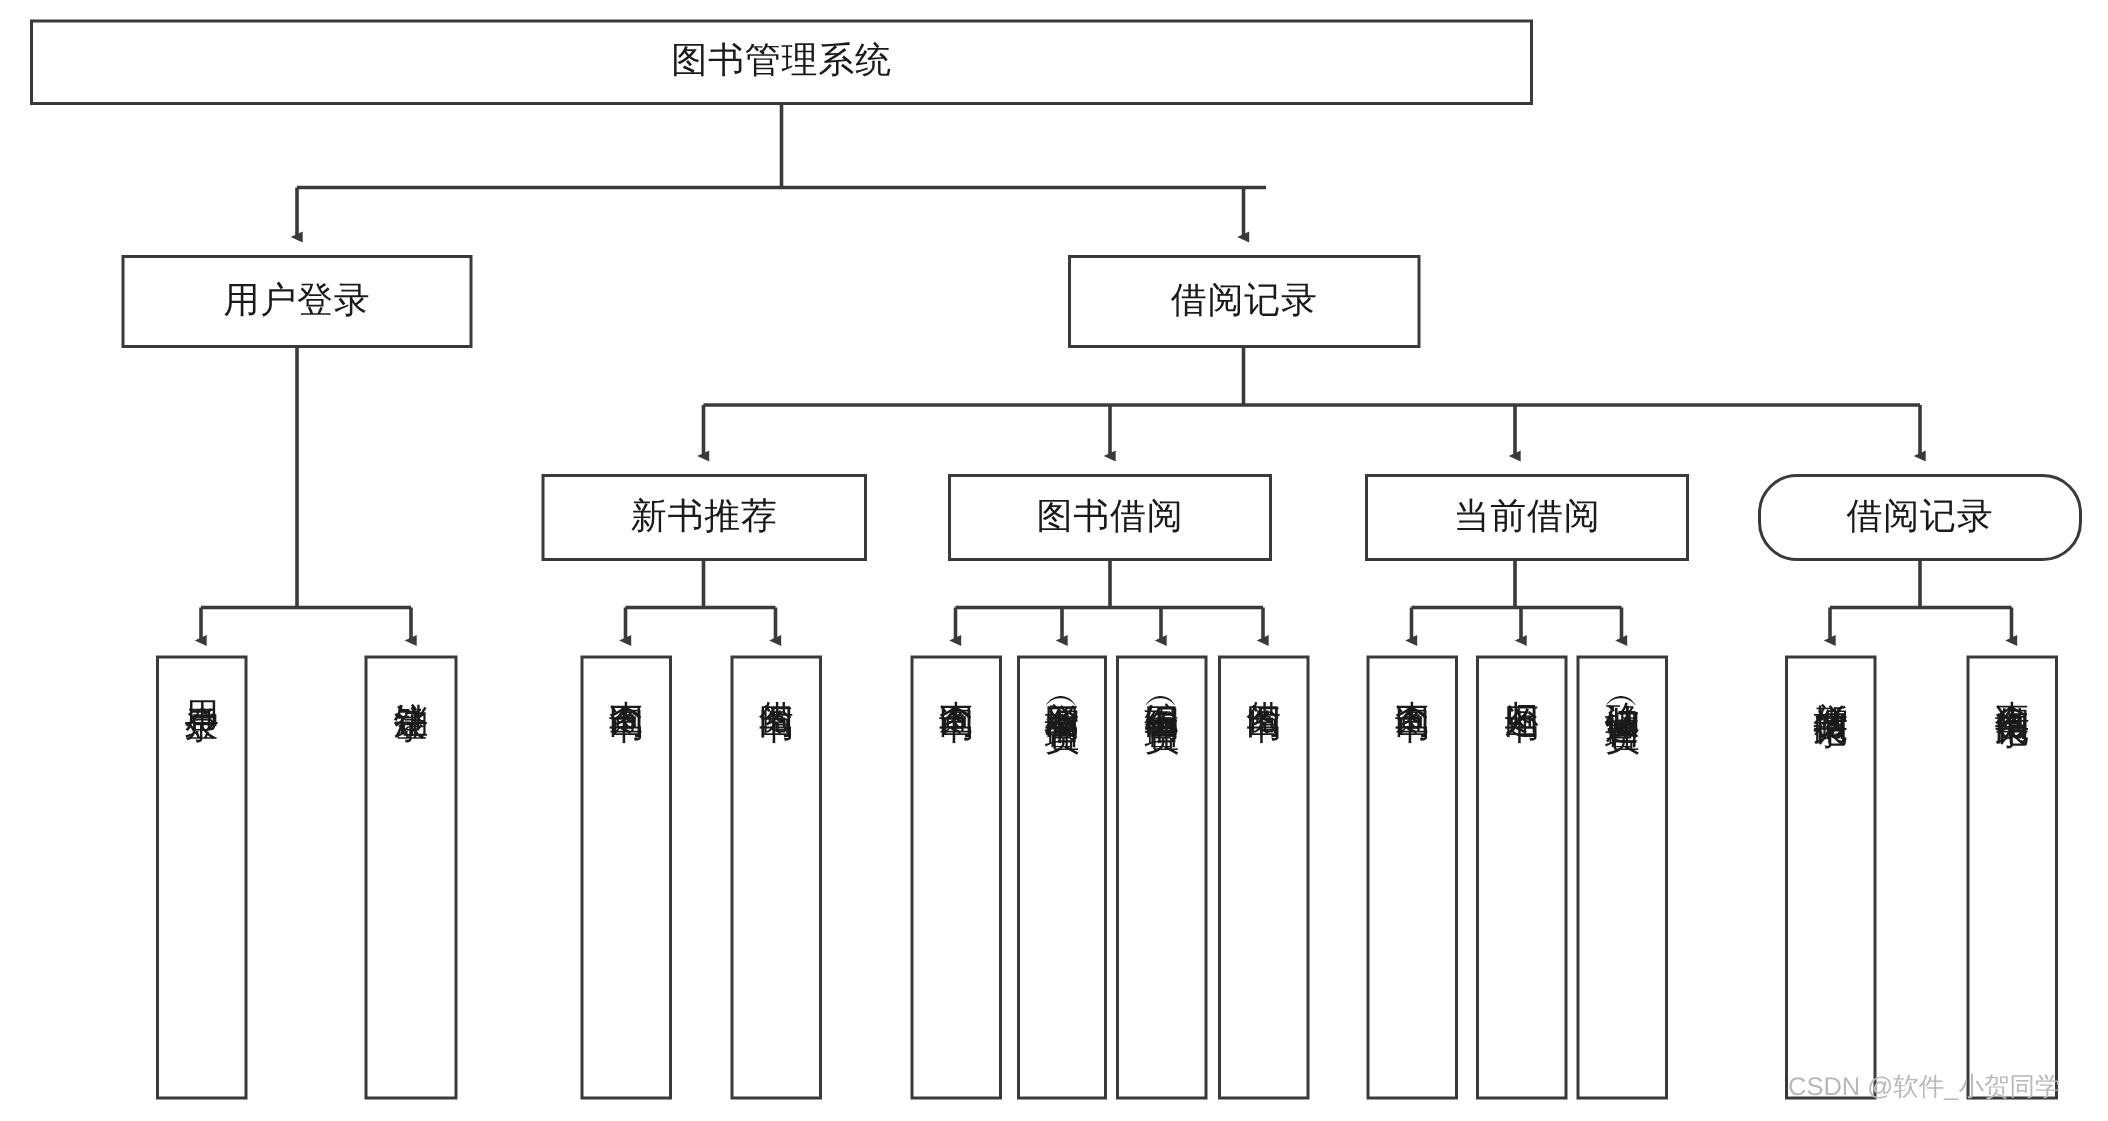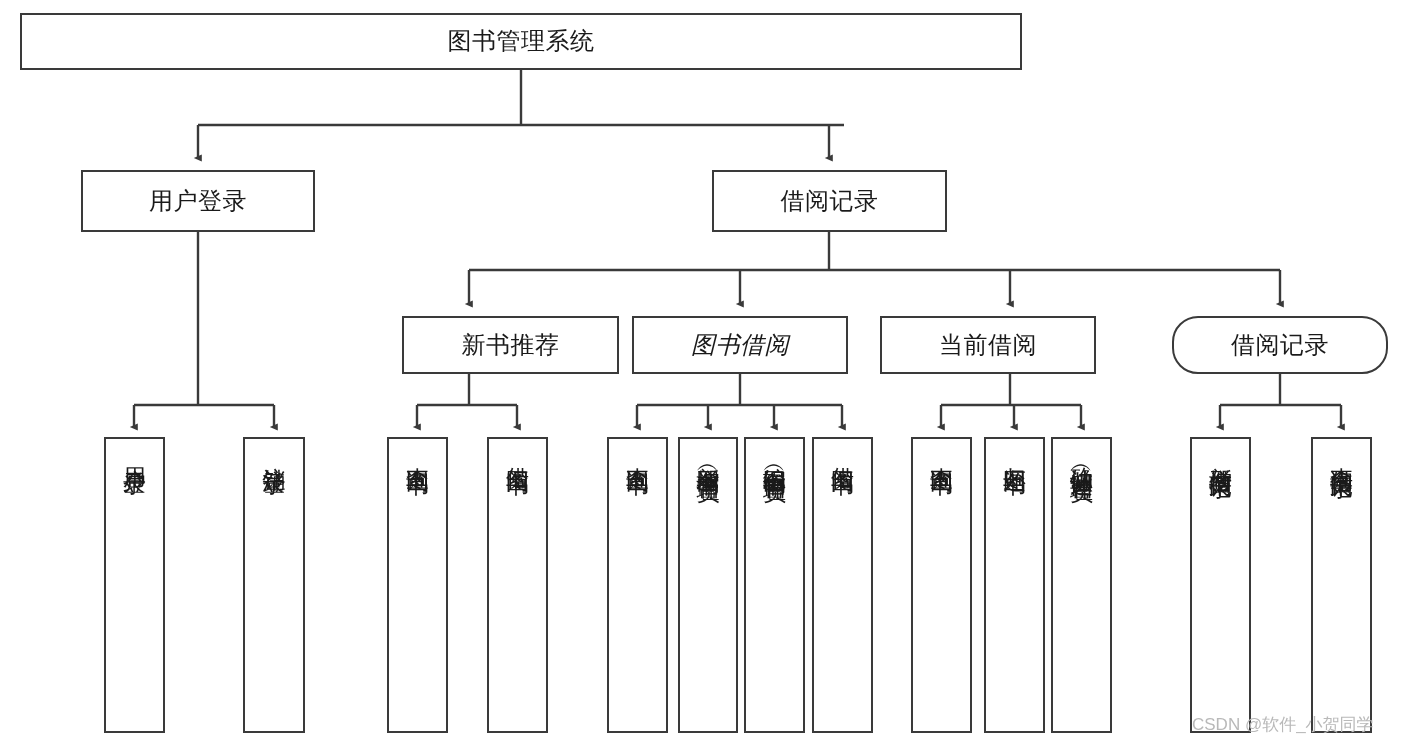--- a/index.html
+++ b/index.html
@@ -133,27 +133,27 @@
     <span class="node-label">图书管理系统</span>
   </div>
 
   <div class="node-box node-h" style="left:81px; top:170px; width:234px; height:62px;">
     <span class="node-label">用户登录</span>
   </div>
   <div class="node-box node-h" style="left:712px; top:170px; width:235px; height:62px;">
     <span class="node-label">借阅记录</span>
   </div>
 
-  <div class="node-box node-h" style="left:361px; top:316px; width:217px; height:58px;margin-left:41px;">
+  <div class="node-box node-h" style="left:361px; top:316px; width:217px; height:58px;">
     <span class="node-label">新书推荐</span>
   </div>
-  <div class="node-box node-h" style="left:632px; top:316px; width:216px; height:58px;font-style:italic;">
+  <div class="node-box node-h" style="left:632px; top:316px; width:216px; height:58px;">
     <span class="node-label">图书借阅</span>
   </div>
-  <div class="node-box node-h" style="left:880px; top:316px; width:216px; height:58px;">
+  <div class="node-box node-h" style="left:910px; top:316px; width:216px; height:58px;">
     <span class="node-label">当前借阅</span>
   </div>
   <div class="node-box node-h" style="left:1172px; top:316px; width:216px; height:58px;border-radius:26px;">
     <span class="node-label">借阅记录</span>
   </div>
 
   <div class="node-box node-v" style="left:104px; top:437px; width:61px; height:296px;">
     <span class="node-label">用户登录</span>
   </div>
   <div class="node-box node-v" style="left:243px; top:437px; width:62px; height:296px;">

